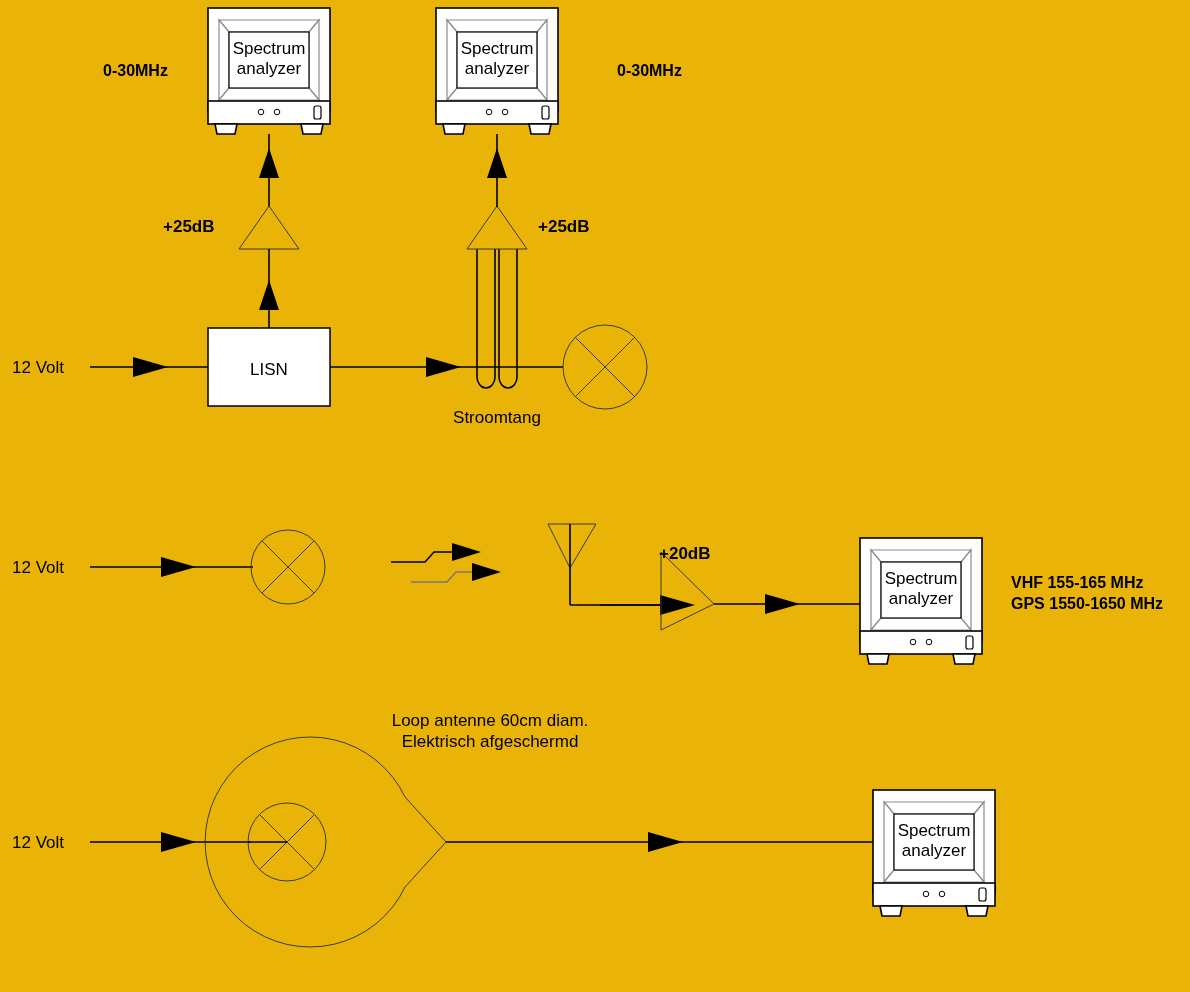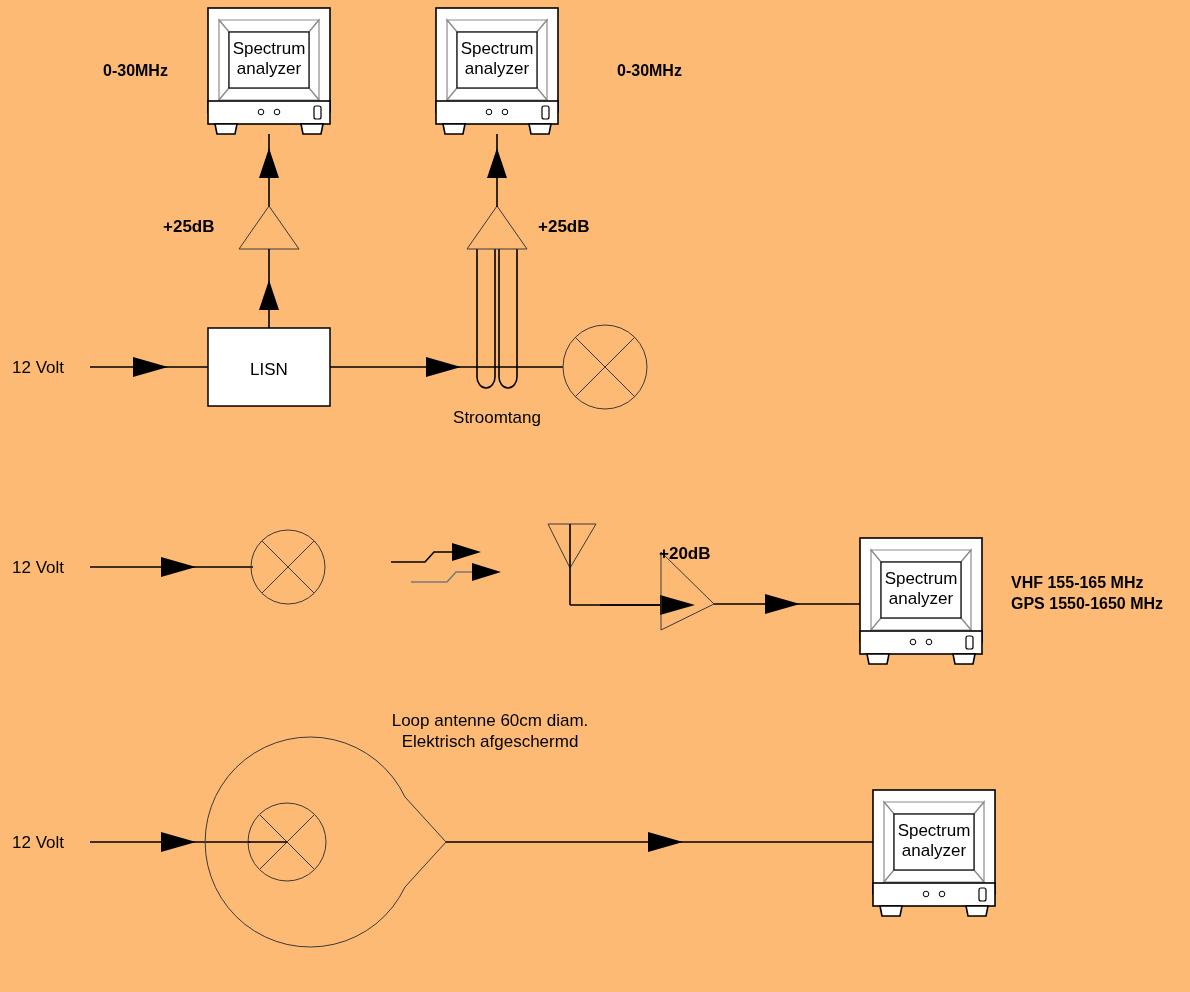--- a/index.html
+++ b/index.html
@@ -8,21 +8,21 @@
     padding: 0;
     background: #ffffff;
   }
   body {
     font-family: "Liberation Sans", sans-serif;
   }
   #diagram-root {
     position: relative;
     width: 1190px;
     height: 992px;
-    background: #fdba74;
+    background: #eab308;
     overflow: hidden;
   }
   svg#diagram-svg {
     position: absolute;
     top: 0;
     left: 0;
     width: 1190px;
     height: 992px;
     display: block;
   }

